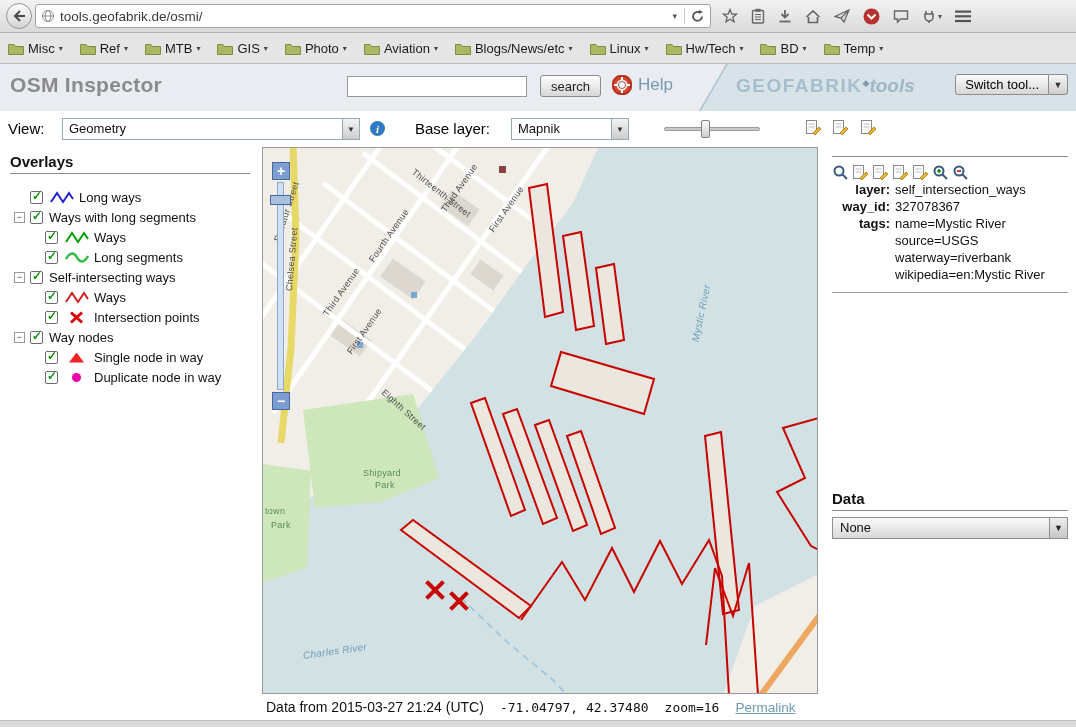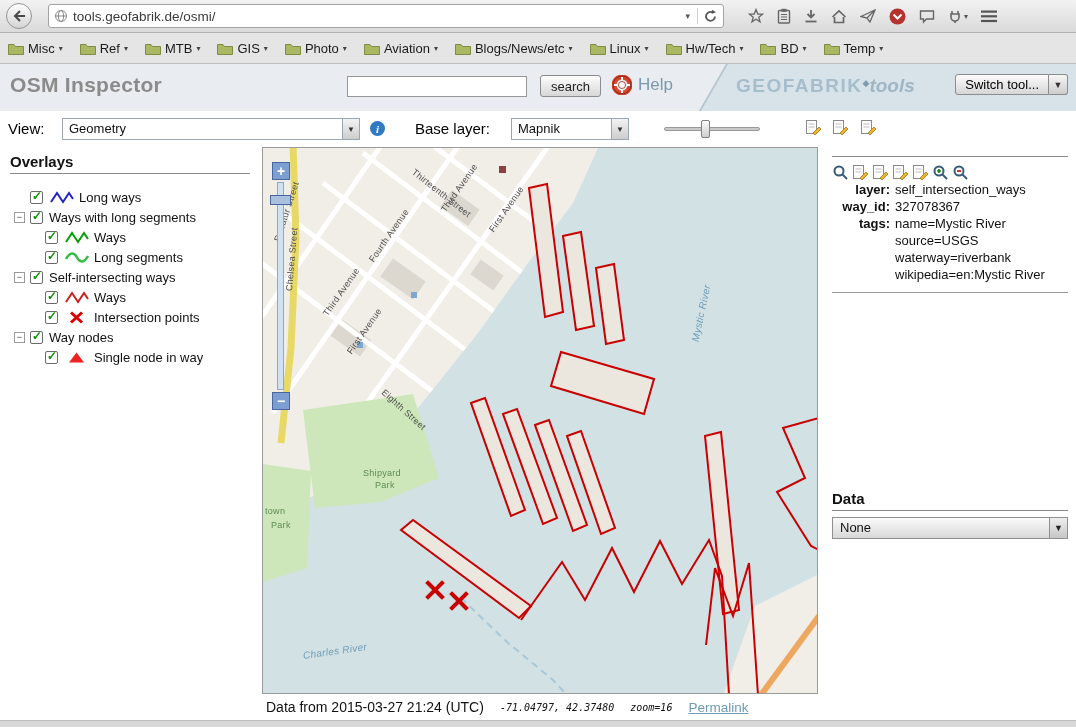--- a/index.html
+++ b/index.html
@@ -4,21 +4,21 @@
 <style>
   * { box-sizing: border-box; }
   html,body { margin:0; padding:0; }
   body {
     width:1076px; height:727px; overflow:hidden; position:relative;
     font-family:"Liberation Sans", sans-serif; background:#fff; color:#111;
   }
   svg { display:block; }
 
   
-  .browser-nav{height:33px;display:flex;align-items:center;padding:0 6px;gap:16px;
+  .browser-nav{height:33px;display:flex;align-items:center;padding:0 6px;gap:3px;
     background:linear-gradient(#f2f2f2,#dadada);border-bottom:1px solid #b2b2b2;}
   .back-btn{width:26px;height:26px;border-radius:50%;flex:none;display:flex;align-items:center;justify-content:center;
     background:linear-gradient(#fdfdfd,#d4d4d4);border:1px solid #949494;}
   .url-bar{width:676px;height:24px;background:#fff;border:1px solid #a3a3a3;border-radius:3px;
     display:flex;align-items:center;padding:0 5px;gap:5px;flex:none;}
   .url-text{flex:1;font-size:13.5px;color:#3a3a3a;}
   .url-caret{font-size:9px;color:#555;padding:0 2px;}
   .url-sep{width:1px;height:16px;background:#ccc;}
   .nav-icons{display:flex;align-items:center;gap:13px;margin-left:8px;}
   .nav-icon{display:flex;align-items:center;gap:2px;}
@@ -101,21 +101,21 @@
   .sel-hr{border:none;border-top:1px solid #999;margin:9px 0 0 0;}
   .big-spacer{height:197px;}
   .data-combo{display:flex;height:22px;margin-top:6px;}
   .data-combo-text{flex:1;background:linear-gradient(#fafafa,#d8d8d8);border:1px solid #8f8f8f;border-right:none;
     padding:2px 7px;font-size:13px;}
   .data-combo-btn{width:19px;background:linear-gradient(#eee,#c6c6c6);border:1px solid #8f8f8f;
     display:flex;align-items:center;justify-content:center;font-size:9px;color:#222;}
 
   
   .footer{height:26px;display:flex;align-items:center;padding-left:266px;gap:16px;font-size:14px;color:#111;}
-  .mono{font-family:"DejaVu Sans Mono",monospace;font-size:10px;font-style:italic;}
+  .mono{font-family:"DejaVu Sans Mono",monospace;font-size:13px;}
   .permalink{color:#6f9bb3;text-decoration:underline;font-size:13.5px;cursor:pointer;}
   .bottom-strip{height:7px;background:#d9d9d9;border-top:1px solid #bfbfbf;}
 </style>
 </head>
 <body>
 
 <div class="browser-nav">
   <div class="back-btn">
     <svg width="14" height="12">
         <path d="M8,1 L3,6 L8,11 M3,6 L13,6" stroke="#4a4a4a" stroke-width="2" fill="none"></path>
@@ -422,20 +422,30 @@
         </div>
         <div class="tree-row" style="padding-left: 19px;">
           <span class="spacer13"></span>
           <span class="cbx"></span>
           <span class="legend-icon">
             <svg width="24" height="13">
               <polygon points="11.5,1.5 19,11.5 4,11.5" fill="#ee2222"></polygon>
             </svg>
           </span>
           <span>Single node in way</span>
+        </div>
+        <div class="tree-row" style="padding-left: 19px;">
+          <span class="spacer13"></span>
+          <span class="cbx"></span>
+          <span class="legend-icon">
+            <svg width="24" height="13">
+              <circle cx="11.5" cy="6.5" r="4.5" fill="#ee00aa"></circle>
+            </svg>
+          </span>
+          <span>Duplicate node in way</span>
         </div>
       </div>
   </div>
 
   <div class="map-panel">
     <svg width="556" height="547" viewBox="0 0 556 547">
       <defs>
         <clipPath id="landclip">
             <polygon points="0,0 335,0 310,55 265,115 215,185 155,260 120,300 60,345 0,365"></polygon>
           </clipPath>

